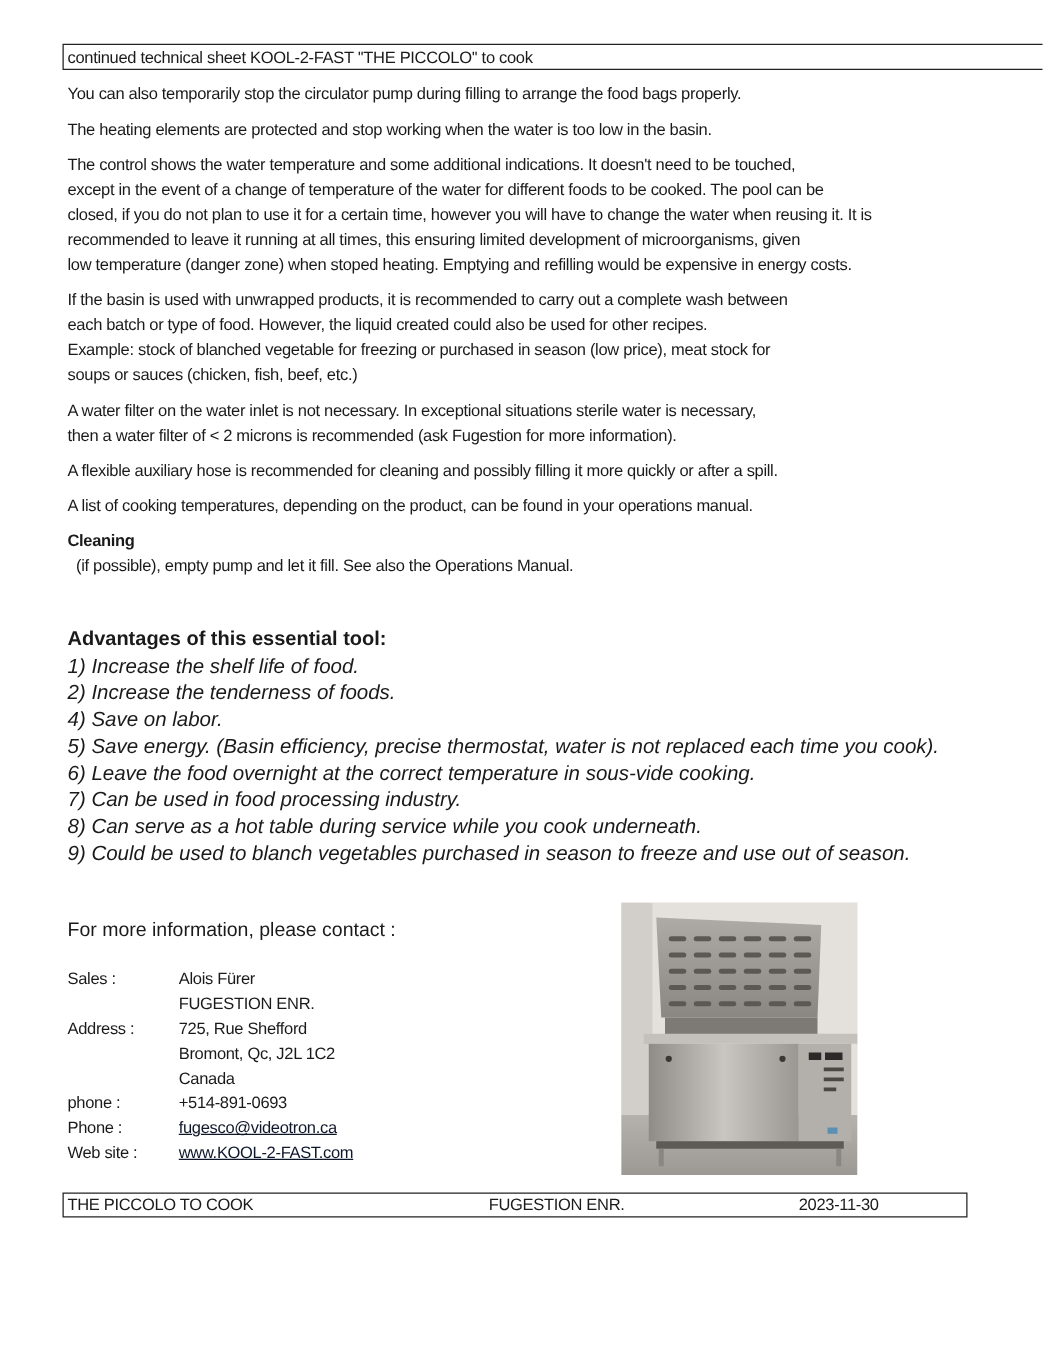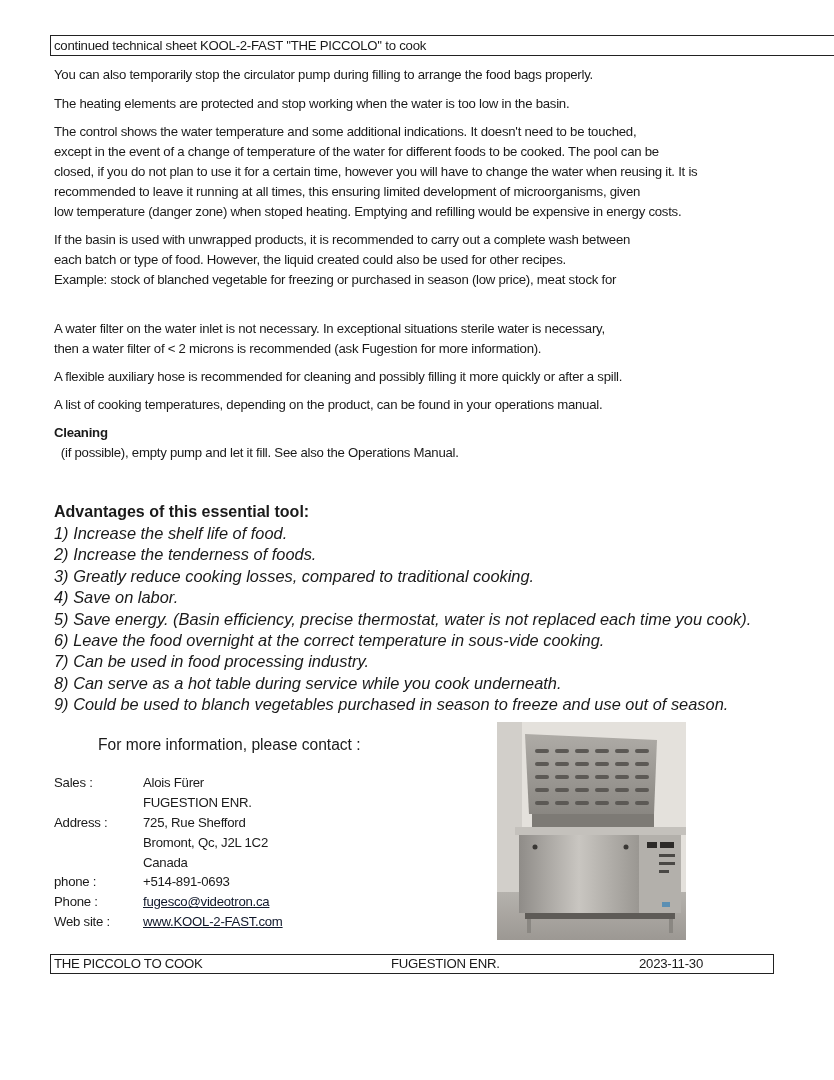--- a/index.html
+++ b/index.html
@@ -7,21 +7,21 @@
   .calibri { font-family: "Liberation Sans", sans-serif; font-size: 13.2px; letter-spacing: -0.25px; transform-origin: left top; }
   .box { position: absolute; border: 1.5px solid #222; box-sizing: border-box; background: #fff; }
   #header-box { left: 50px; top: 35px; width: 800px; height: 21px; }
   #header-box span { position: absolute; left: 3px; top: 2px; white-space: nowrap; }
   .para { position: absolute; left: 54px; white-space: nowrap; line-height: 20px; }
   .para div { height: 20px; }
   .bold { font-weight: bold; }
   .adv-title { position: absolute; left: 54px; top: 503px; font-family: "Liberation Sans", sans-serif; font-size: 16px; font-weight: bold; white-space: nowrap; }
   .adv-list { position: absolute; left: 54px; top: 523px; font-family: "Liberation Sans", sans-serif; font-size: 16.4px; font-style: italic; line-height: 21.4px; white-space: nowrap; }
   .adv-list div { height: 21.4px; }
-  .contact-title { position: absolute; left: 54px; top: 736px; font-family: "Liberation Sans", sans-serif; font-size: 15.6px; white-space: nowrap; margin-left: 44px; }
+  .contact-title { position: absolute; left: 54px; top: 736px; font-family: "Liberation Sans", sans-serif; font-size: 15.6px; white-space: nowrap; }
   .contact-table { position: absolute; left: 54px; top: 775px; }
   .crow { height: 19.9px; position: relative; white-space: nowrap; }
   .crow .lbl { position: absolute; left: 0; }
   .crow .val { position: absolute; left: 89px; }
   a.link { color: #0f172a; text-decoration: underline; }
   #photo { position: absolute; left: 497px; top: 722px; width: 189px; height: 218px; background: #e6e3df; overflow: hidden; }
   #footer-box { left: 50px; top: 954px; width: 724px; height: 20px; }
   #footer-box span { position: absolute; top: 1px; white-space: nowrap; }
 </style>
 </head>
@@ -44,20 +44,21 @@
   <div>except in the event of a change of temperature of the water for different foods to be cooked. The pool can be</div>
   <div>closed, if you do not plan to use it for a certain time, however you will have to change the water when reusing it. It is</div>
   <div>recommended to leave it running at all times, this ensuring limited development of microorganisms, given</div>
   <div>low temperature (danger zone) when stoped heating. Emptying and refilling would be expensive in energy costs.</div>
 </div>
 
 <div class="para calibri" style="top:230px">
   <div>If the basin is used with unwrapped products, it is recommended to carry out a complete wash between</div>
   <div>each batch or type of food. However, the liquid created could also be used for other recipes.</div>
   <div>Example: stock of blanched vegetable for freezing or purchased in season (low price), meat stock for</div>
+  <div>soups or sauces (chicken, fish, beef, etc.)</div>
 </div>
 
 <div class="para calibri" style="top:319px">
   <div>A water filter on the water inlet is not necessary. In exceptional situations sterile water is necessary,</div>
   <div>then a water filter of &lt; 2 microns is recommended (ask Fugestion for more information).</div>
 </div>
 
 <div class="para calibri" style="top:367px">
   <div>A flexible auxiliary hose is recommended for cleaning and possibly filling it more quickly or after a spill.</div>
 </div>
@@ -68,21 +69,20 @@
 
 <div class="para calibri" style="top:423px">
   <div class="bold">Cleaning</div>
   <div style="white-space:pre">  (if possible), empty pump and let it fill. See also the Operations Manual.</div>
 </div>
 
 <div class="adv-title">Advantages of this essential tool:</div>
 <div class="adv-list">
   <div>1) Increase the shelf life of food.</div>
   <div>2) Increase the tenderness of foods.</div>
-  <div>3) Greatly reduce cooking losses, compared to traditional cooking.</div>
   <div>4) Save on labor.</div>
   <div>5) Save energy. (Basin efficiency, precise thermostat, water is not replaced each time you cook).</div>
   <div>6) Leave the food overnight at the correct temperature in sous-vide cooking.</div>
   <div>7) Can be used in food processing industry.</div>
   <div>8) Can serve as a hot table during service while you cook underneath.</div>
   <div>9) Could be used to blanch vegetables purchased in season to freeze and use out of season.</div>
 </div>
 
 <div class="contact-title">For more information, please contact :</div>
 

